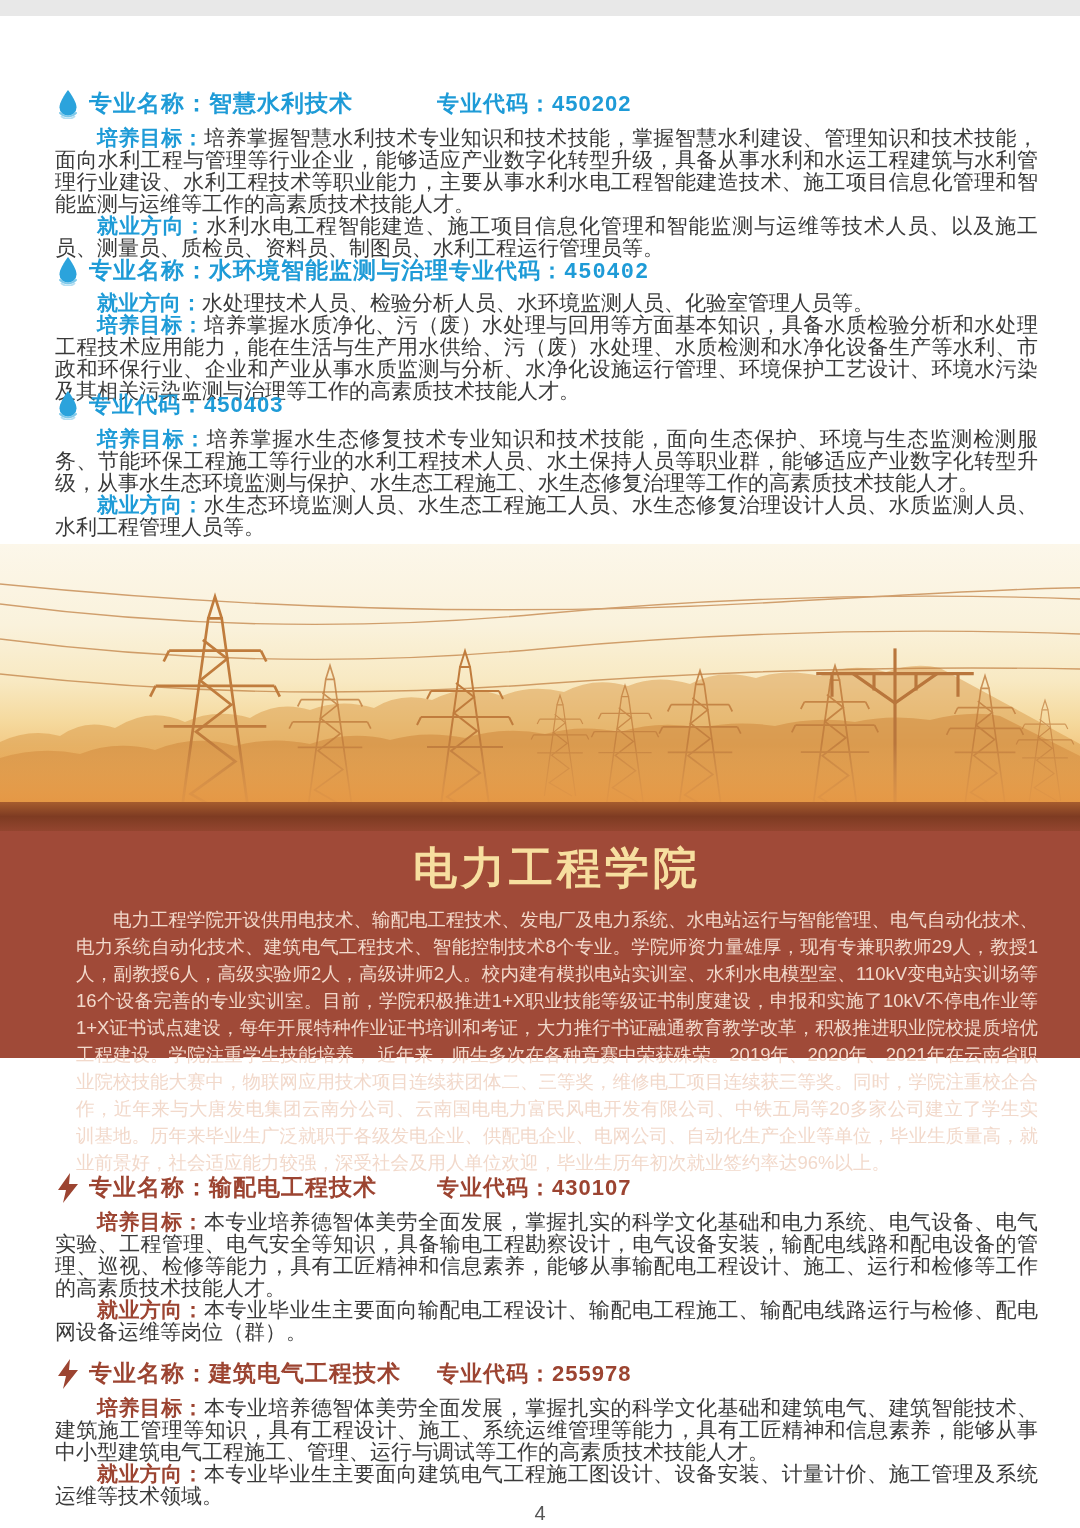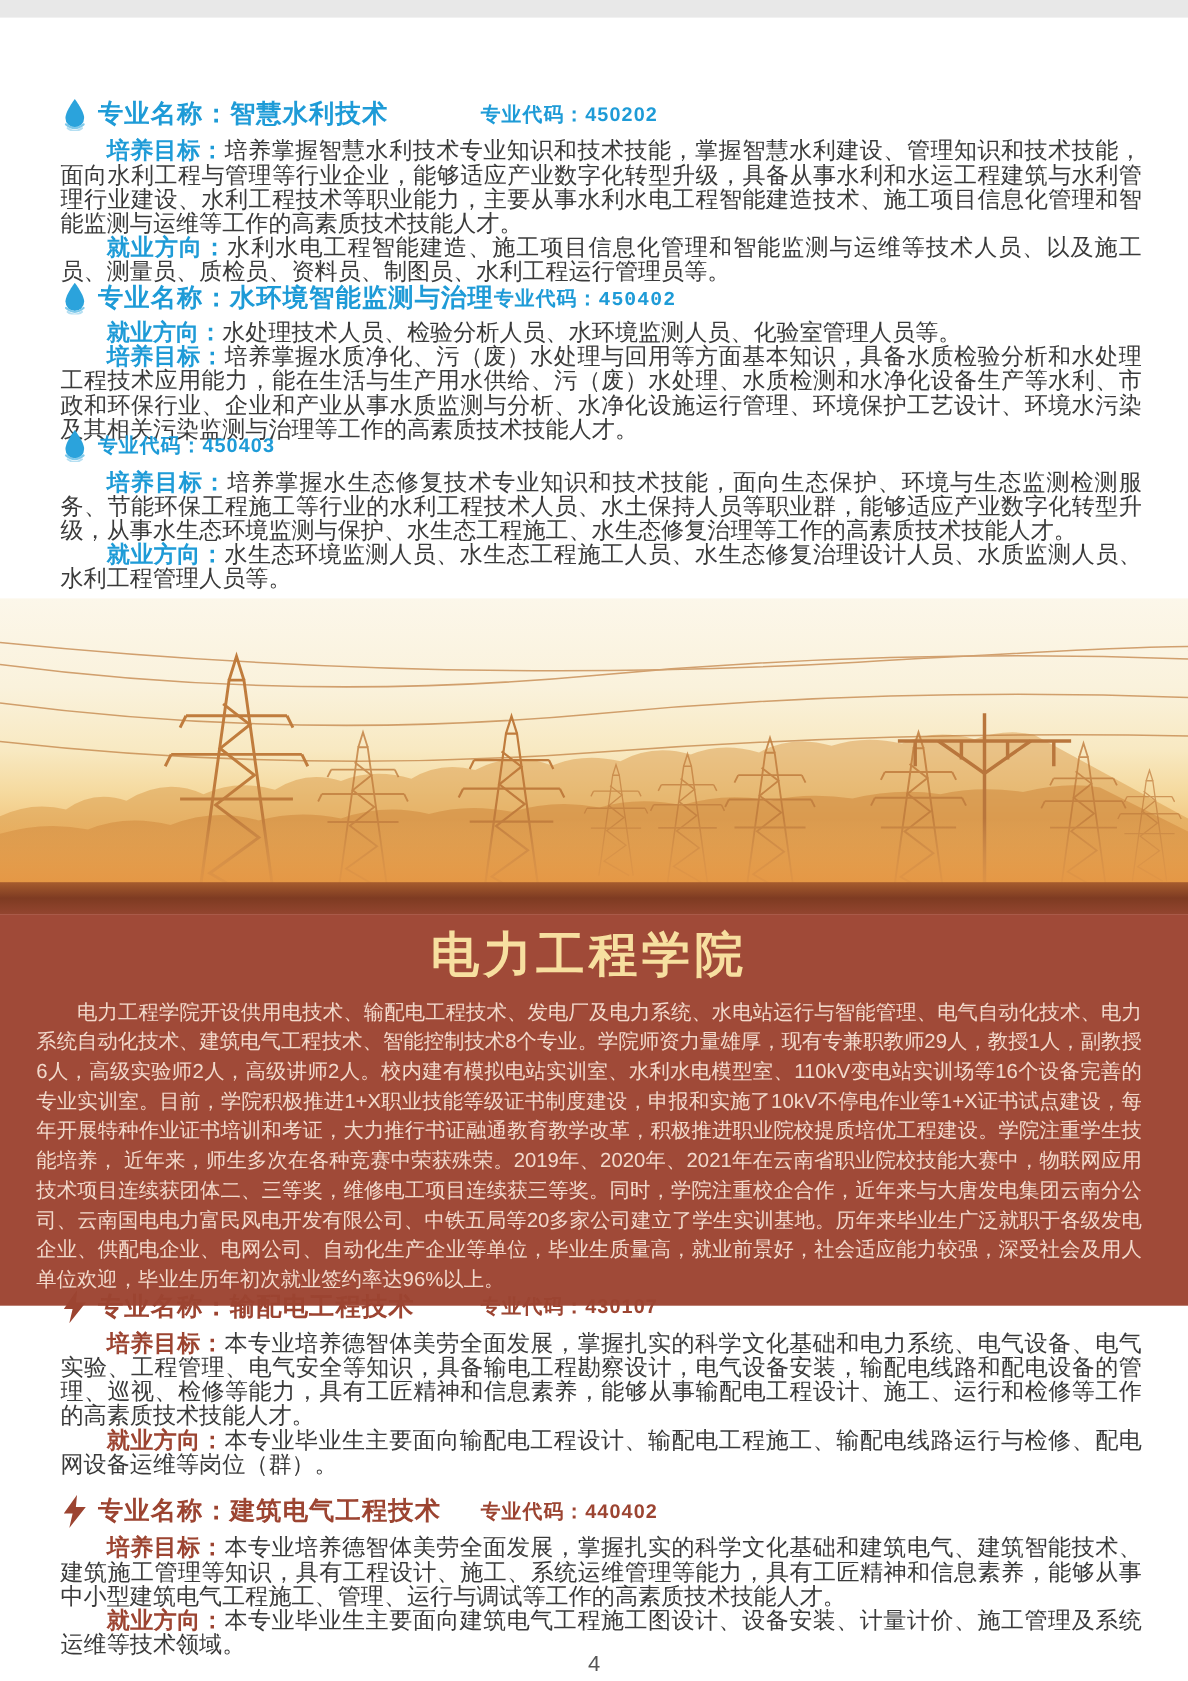--- a/index.html
+++ b/index.html
@@ -8,21 +8,21 @@
     position:relative; width:1080px; height:1528px; margin:16px auto;
     background:#ffffff; overflow:hidden;
     font-family:"Liberation Sans","DejaVu Sans",sans-serif;
     color:#333;
   }
   
   .major { position:absolute; left:55px; right:42px; }
   .major-header { display:flex; align-items:center; margin-bottom:8px; }
   .major-header .icon { width:26px; height:30px; margin-right:8px; flex:0 0 auto; display:flex; align-items:center; justify-content:center; }
   .mh-name { display:inline-block; min-width:348px; font-size:23px; font-weight:bold; letter-spacing:1px; }
-  .mh-code { font-size:18px; font-weight:bold; letter-spacing:1px; }
+  .mh-code { font-size:22px; font-weight:bold; letter-spacing:1px; }
   .water .mh-name, .water .mh-code { color:#1e9bd7; }
   .power .mh-name, .power .mh-code { color:#9c4431; }
   .para { font-size:21px; line-height:22px; text-align:justify; text-indent:2em; color:#3a3a3a; }
   .plabel { font-weight:bold; }
   .water .plabel { color:#1e9bd7; }
   .power .plabel { color:#9c4431; }
 
   .s1 { top:72px; }
   .s2 { top:239px;font-family:Liberation Mono, monospace; }
   .s3 { top:374px; }
@@ -33,22 +33,22 @@
   .photo {
     position:absolute; left:0; right:0; top:528px; height:287px; overflow:hidden;
     background:linear-gradient(180deg,
       #fcf7ea 0%, #faf2dc 28%, #f8e9c2 48%, #f5d99d 62%,
       #f2c47c 74%, #efae5c 84%, #ec9d4b 92%, #e08a40 100%);
   }
   .photo svg { position:absolute; left:0; top:0; width:100%; height:100%; }
 
   
   .college {
-    position:absolute; left:0; right:0; top:815px; height:356px;
-    background:#a04a38; padding:6px 42px 0 33px;
+    position:absolute; left:0; right:0; top:815px; height:227px;
+    background:#a04a38; padding:6px 42px 0 76px;
   }
   .college-title {
     text-align:center; font-size:44px; font-weight:bold; letter-spacing:4px;
     color:#f7dfa0; margin:2px 0 8px 0;
   }
   .college-text {
     font-size:18.5px; line-height:27px; color:#f2d9cb;
     text-align:justify; text-indent:2em;
   }
 
@@ -184,21 +184,21 @@
   </section>
 
   <section class="major power s5">
     <div class="major-header">
       <span class="icon">
         <svg width="22" height="30" viewBox="0 0 22 30">
           <path d="M13 0 L1 17 H9 L6 30 L21 11 H12 Z" fill="#9c4431"></path>
         </svg>
       </span>
       <span class="mh-name"><span>专业名称：</span><span>建筑电气工程技术</span></span>
-      <span class="mh-code"><span>专业代码：</span><span>440402</span></span>
+      <span class="mh-code"><span>专业代码：</span><span>255978</span></span>
     </div>
     <p class="para"><span class="plabel">培养目标：</span><span>本专业培养德智体美劳全面发展，掌握扎实的科学文化基础和建筑电气、建筑智能技术、建筑施工管理等知识，具有工程设计、施工、系统运维管理等能力，具有工匠精神和信息素养，能够从事中小型建筑电气工程施工、管理、运行与调试等工作的高素质技术技能人才。</span></p>
     <p class="para"><span class="plabel">就业方向：</span><span>本专业毕业生主要面向建筑电气工程施工图设计、设备安装、计量计价、施工管理及系统运维等技术领域。</span></p>
   </section>
 
   <div class="pageno">4</div>
 
 </div>
 
 </body></html>

